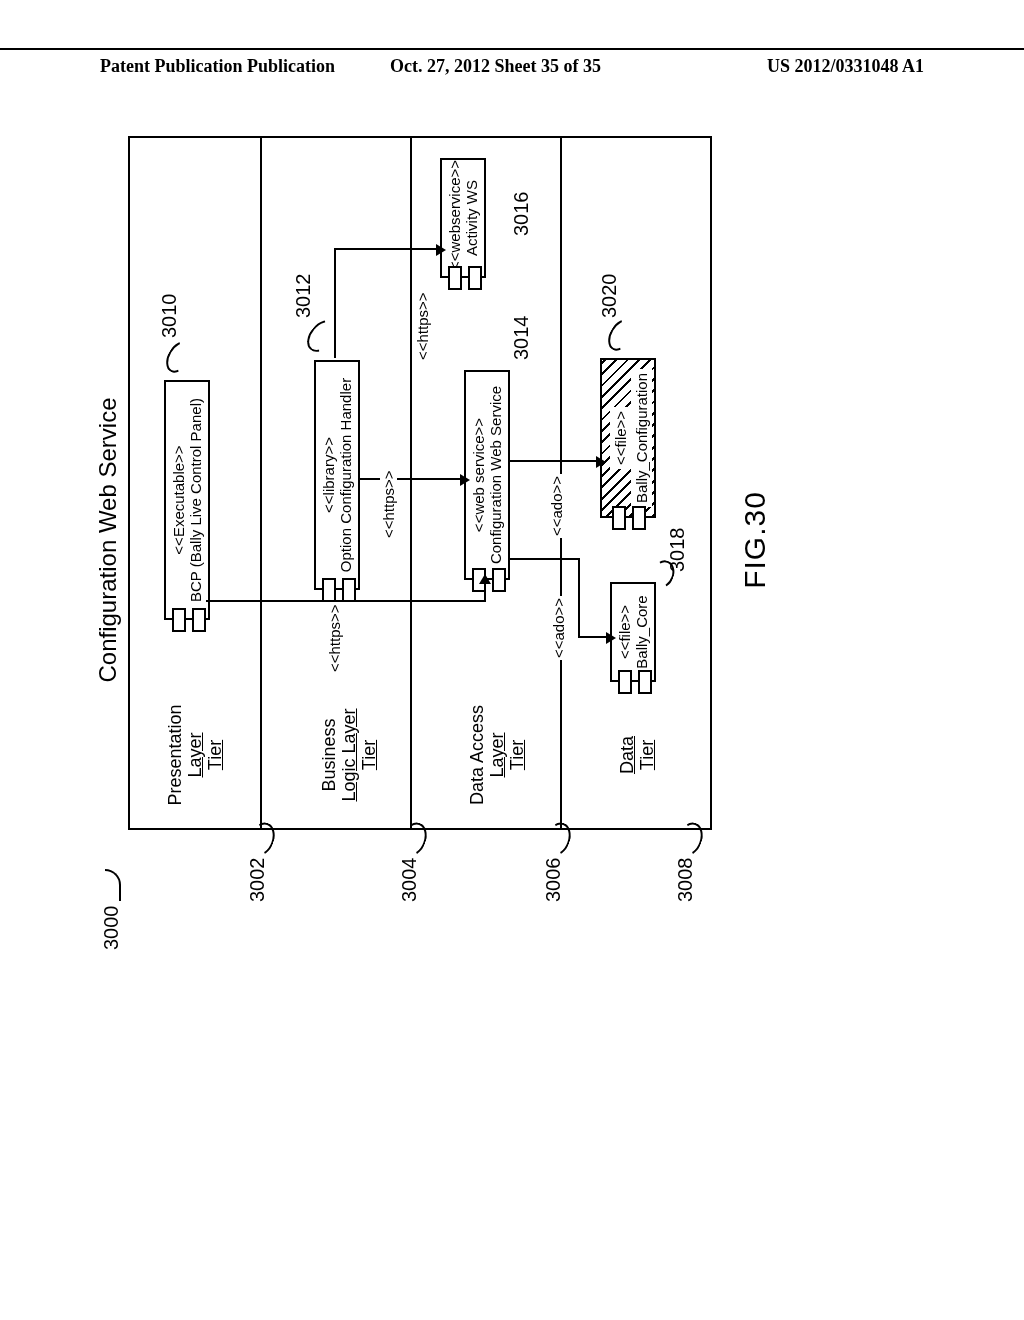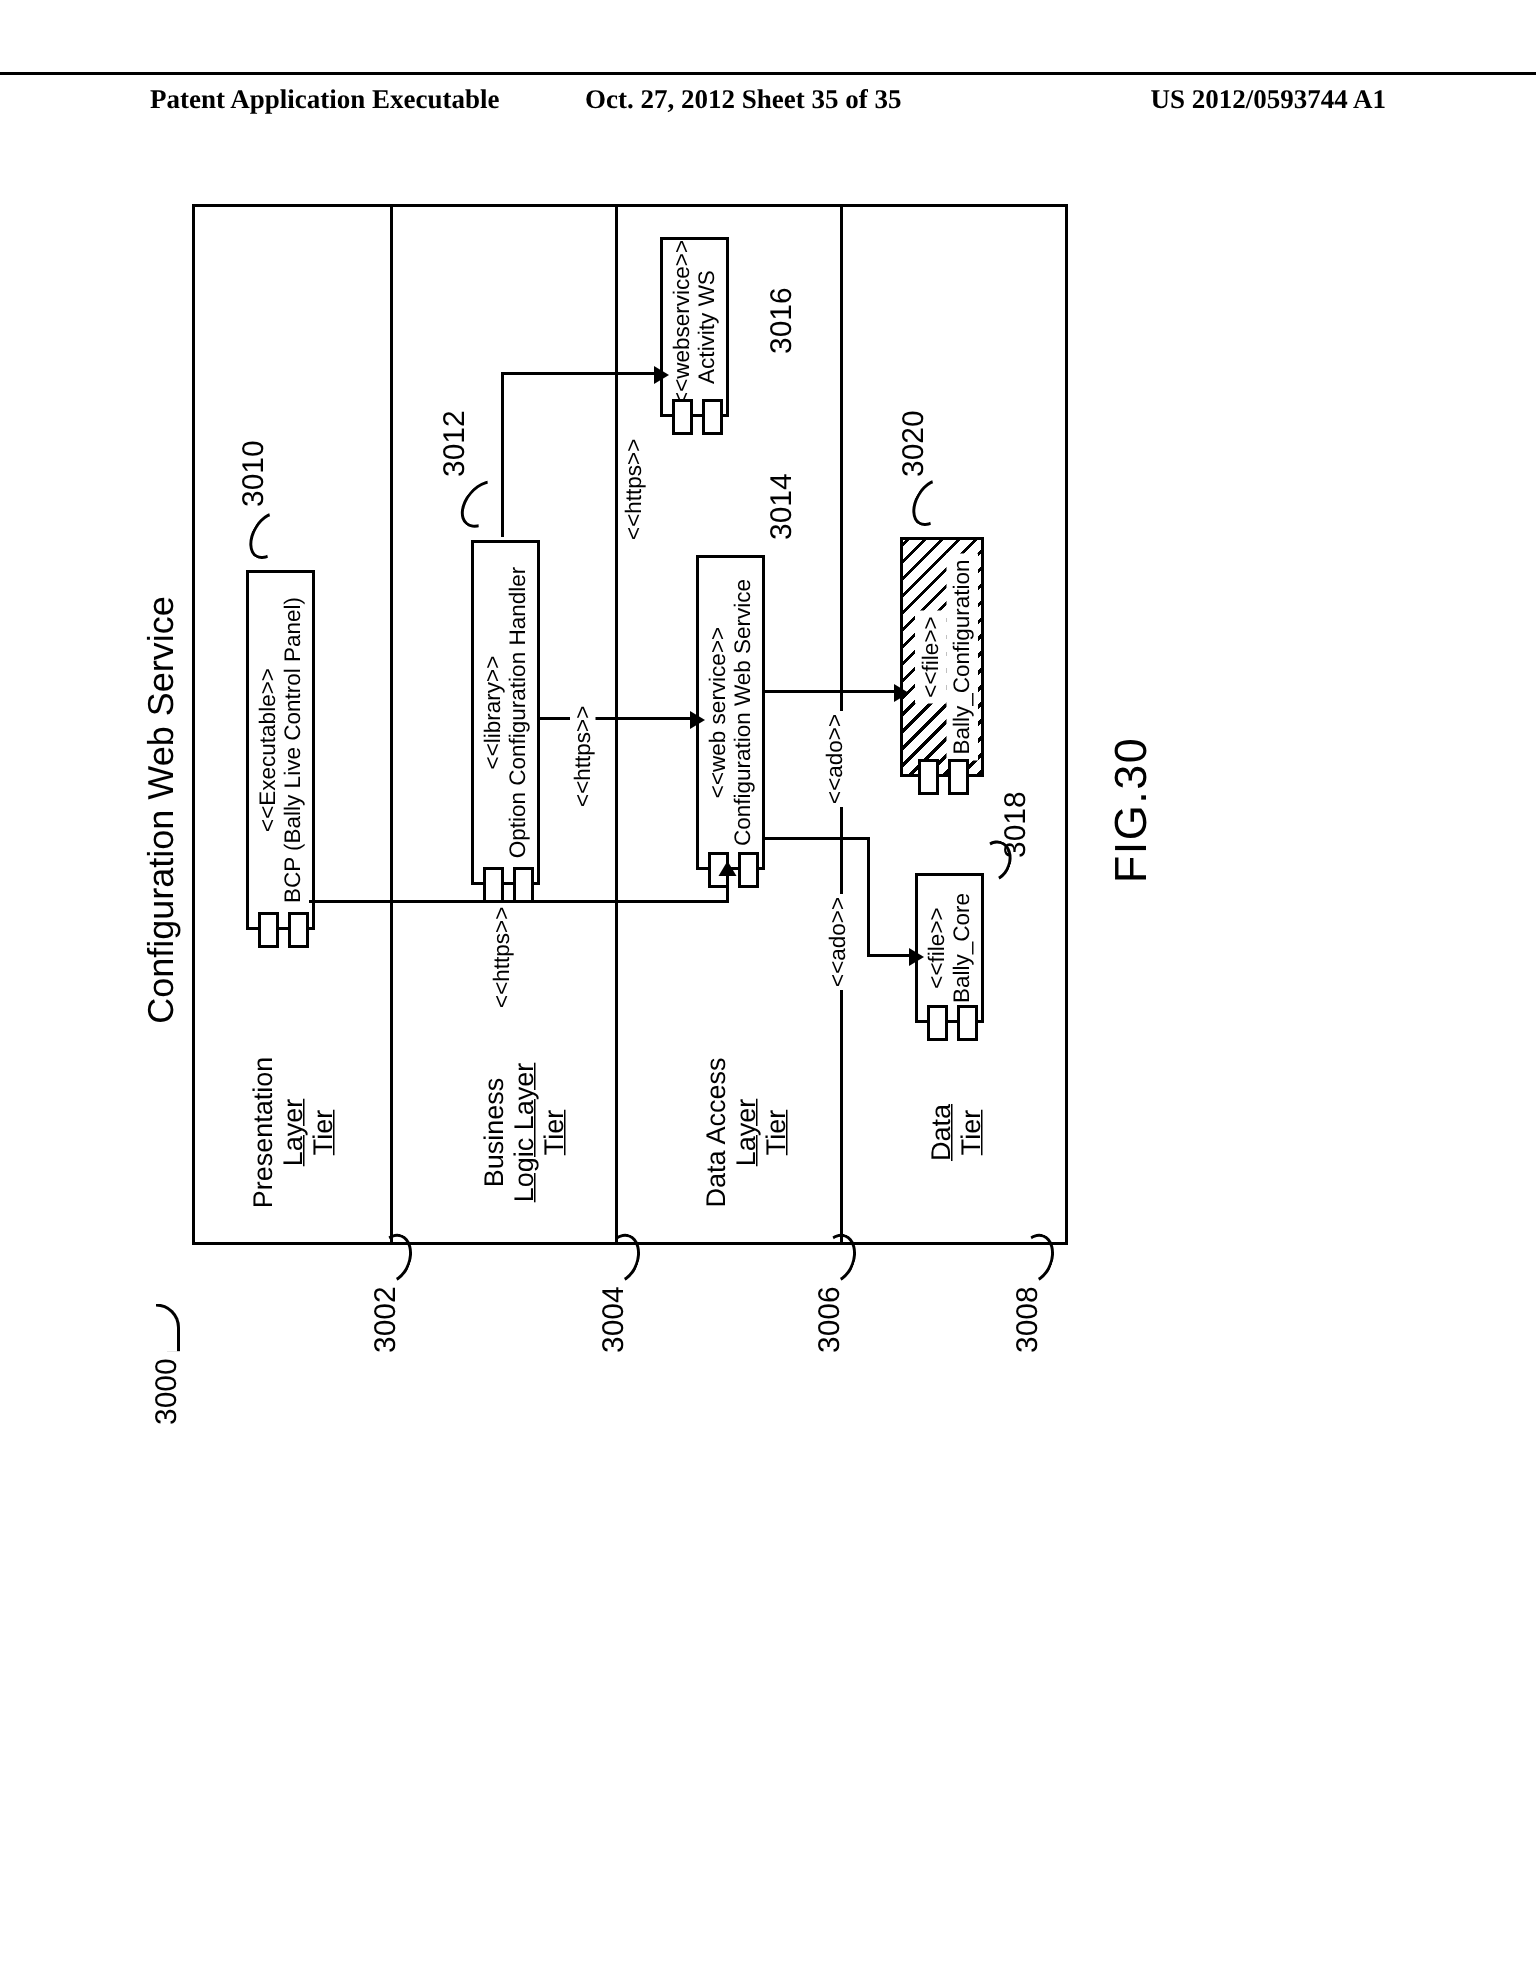--- a/index.html
+++ b/index.html
@@ -179,23 +179,23 @@
     border-bottom-right-radius:18px;
     vertical-align:middle;
     margin-left:4px;
   }
 </style>
 </head>
 <body>
 
 <div class="header-rule"></div>
 <div class="page-header">
-  <span class="left">Patent Application Executable</span>
+  <span class="left">Patent Publication Publication</span>
   <span class="center">Oct. 27, 2012  Sheet 35 of 35</span>
-  <span class="right">US 2012/0593744 A1</span>
+  <span class="right">US 2012/0331048 A1</span>
 </div>
 
 <div class="stage-wrap">
 <div class="stage">
 
   <div class="title">Configuration Web Service</div>
 
   <div class="ref3000" style="top:30px; left:40px;">
     <span>3000</span><span class="hook"></span>
   </div>

